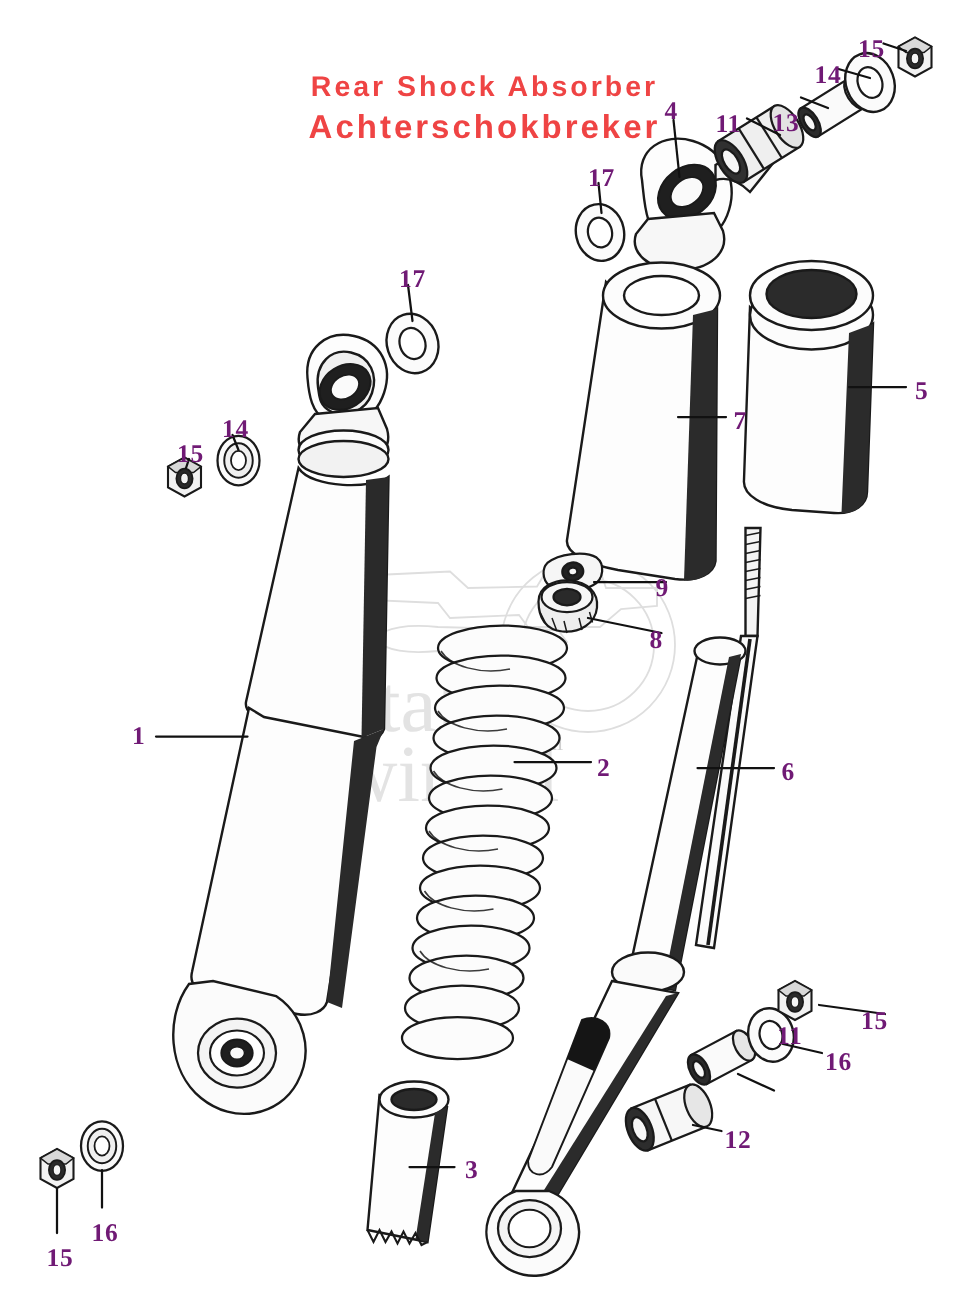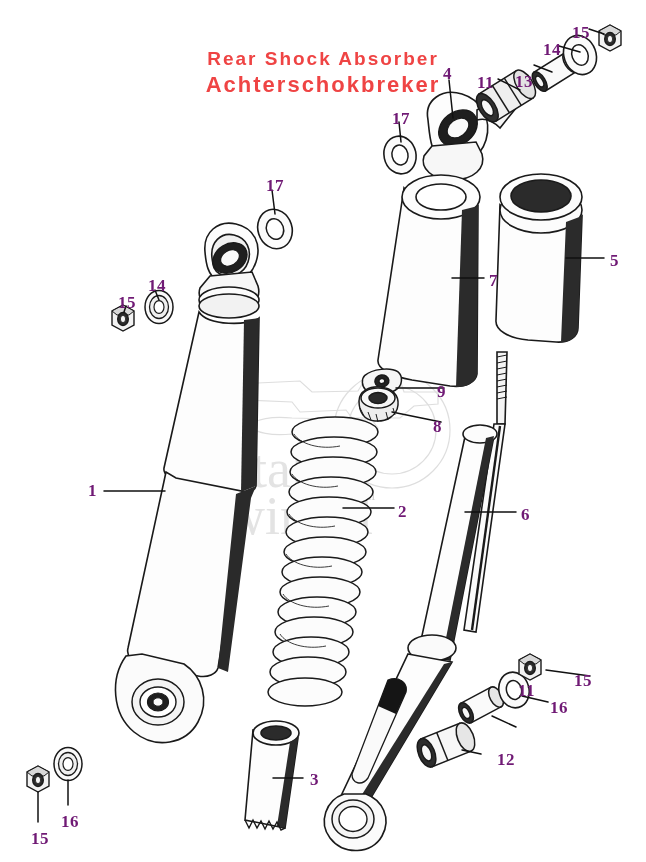--- a/index.html
+++ b/index.html
@@ -306,21 +306,21 @@
   <div class="lbl" style="left:398px;top:503px;">2</div>
   <div class="lbl" style="left:310px;top:771px;">3</div>
   <div class="lbl" style="left:443px;top:65px;">4</div>
   <div class="lbl" style="left:610px;top:252px;">5</div>
   <div class="lbl" style="left:521px;top:506px;">6</div>
   <div class="lbl" style="left:489px;top:272px;">7</div>
   <div class="lbl" style="left:433px;top:418px;">8</div>
   <div class="lbl" style="left:437px;top:383px;">9</div>
   <div class="lbl" style="left:477px;top:74px;">11</div>
   <div class="lbl" style="left:518px;top:682px;">11</div>
-  <div class="lbl" style="left:497px;top:751px;text-align:right;">12</div>
+  <div class="lbl" style="left:483px;top:751px;text-align:right;">12</div>
   <div class="lbl" style="left:515px;top:60px;margin-top:13px;">13</div>
   <div class="lbl" style="left:543px;top:41px;">14</div>
   <div class="lbl" style="left:572px;top:24px;">15</div>
   <div class="lbl" style="left:550px;top:699px;">16</div>
   <div class="lbl" style="left:392px;top:110px;">17</div>
   <div class="lbl" style="left:148px;top:277px;">14</div>
   <div class="lbl" style="left:118px;top:294px;">15</div>
   <div class="lbl" style="left:266px;top:177px;">17</div>
   <div class="lbl" style="left:31px;top:830px;">15</div>
   <div class="lbl" style="left:61px;top:813px;">16</div>

